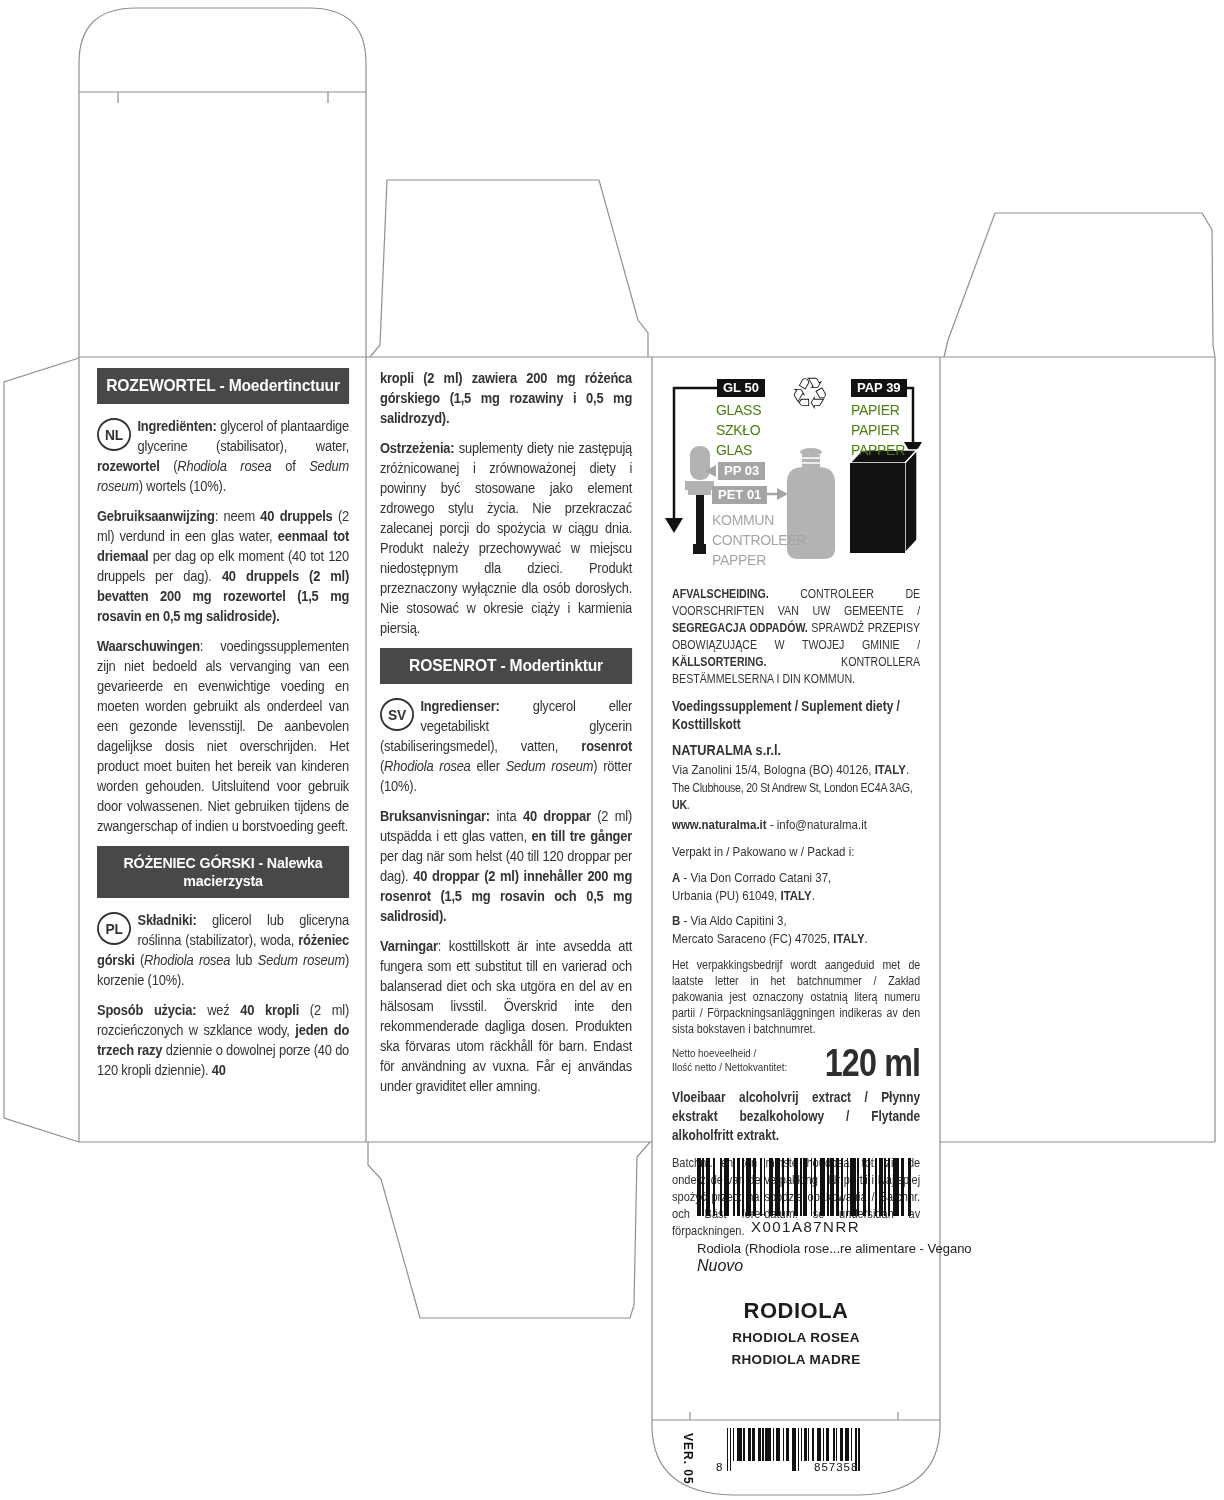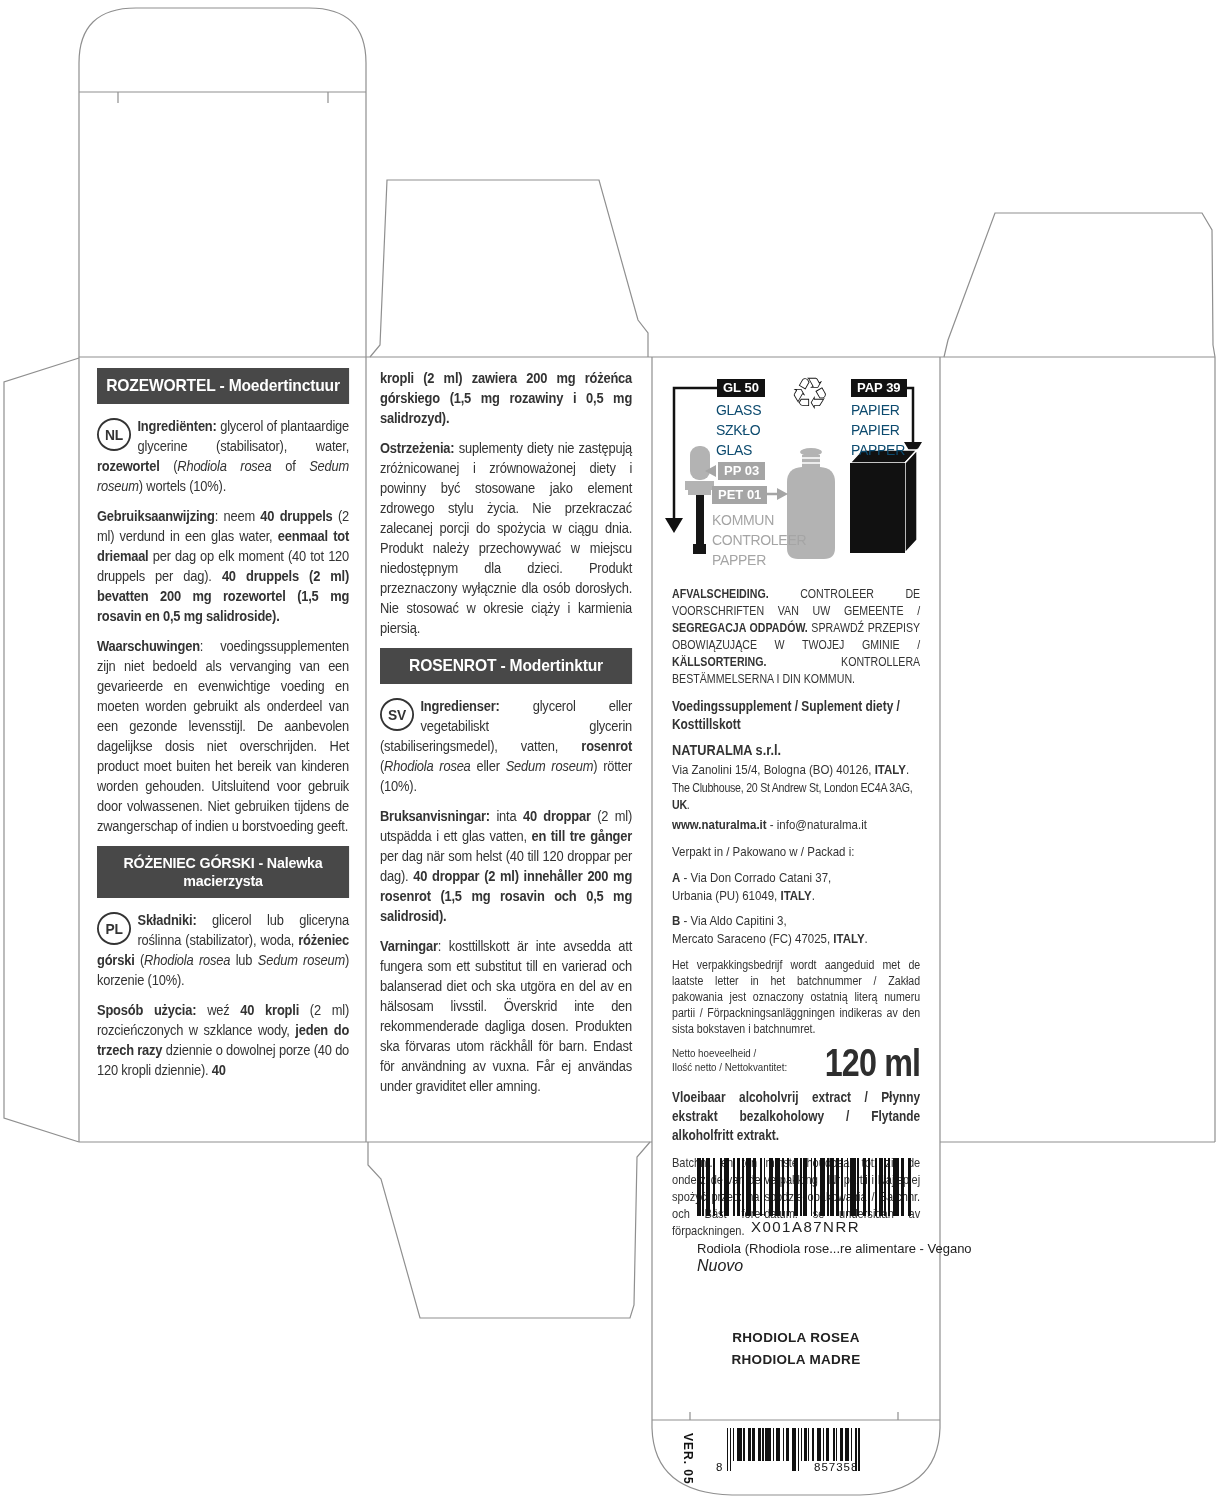--- a/index.html
+++ b/index.html
@@ -30,21 +30,21 @@
   .netto{display:flex;justify-content:space-between;align-items:flex-start;margin:0 0 6px 0;}
   .netto .lbl{font-size:11.5px;line-height:14px;}
   .netto .val{font-size:38px;font-weight:bold;letter-spacing:-1px;line-height:38px;margin-top:-2px;color:#2e2e2e;}
   .extract{font-size:14px;line-height:19px;font-weight:bold;text-align:justify;margin:0 0 9px 0;}
   .batch{font-size:13px;line-height:17px;text-align:justify;margin:0;}
   
   .badge{position:absolute;color:#fff;font-weight:bold;font-size:13px;text-align:center;
          padding:2px 6px;line-height:14px;letter-spacing:0;z-index:3;}
   .badge.black{background:#111;}
   .badge.gray{background:#a5a5a5;}
-  .matlist{position:absolute;font-size:14px;line-height:20px;letter-spacing:-0.3px;z-index:3;color:#0c4a6e;}
+  .matlist{position:absolute;font-size:14px;line-height:20px;letter-spacing:-0.3px;z-index:3;color:#4d7c0f;}
   .matlist.gray{color:#a5a5a5;}
   .recycle{position:absolute;font-size:44px;line-height:44px;color:#111;z-index:3;
            font-family:"DejaVu Sans",sans-serif;}
   
   .front-abs{position:absolute;z-index:3;}
   .bars span{display:inline-block;vertical-align:top;}
   .fnsku{font-size:15px;letter-spacing:1.5px;color:#222;text-align:center;}
   .lab1{font-size:13px;color:#222;}
   .lab2{font-size:16px;color:#222;}
   .prod{font-size:22px;font-weight:bold;letter-spacing:0.5px;color:#1d1d1d;text-align:center;}
@@ -188,20 +188,21 @@
       <div class="val">120 ml</div>
     </div>
     <div class="extract"><span style="font-weight: bold;">Vloeibaar alcoholvrij extract / Płynny ekstrakt bezalkoholowy / Flytande alkoholfritt extrakt.</span></div>
     <div class="batch"><span>Batchnr. en ten minste houdbaar tot: zie de onderzijde van de verpakking / Nr partii i Najlepiej spożyć przed: na spodzie opakowania / Batchnr. och Bäst före-datum: se undersidan av förpackningen.</span></div>
   </div>
 
   <div class="front-abs bars" style="left:697px;top:1158px;"><span style="width: 3.61667px; height: 58px; background: rgb(17, 17, 17);"></span><span style="width: 1.80833px; height: 58px;"></span><span style="width: 1.80833px; height: 58px; background: rgb(17, 17, 17);"></span><span style="width: 1.80833px; height: 58px;"></span><span style="width: 3.61667px; height: 58px; background: rgb(17, 17, 17);"></span><span style="width: 3.61667px; height: 58px;"></span><span style="width: 1.80833px; height: 58px; background: rgb(17, 17, 17);"></span><span style="width: 5.425px; height: 58px;"></span><span style="width: 1.80833px; height: 58px; background: rgb(17, 17, 17);"></span><span style="width: 1.80833px; height: 58px;"></span><span style="width: 5.425px; height: 58px; background: rgb(17, 17, 17);"></span><span style="width: 3.61667px; height: 58px;"></span><span style="width: 1.80833px; height: 58px; background: rgb(17, 17, 17);"></span><span style="width: 1.80833px; height: 58px;"></span><span style="width: 3.61667px; height: 58px; background: rgb(17, 17, 17);"></span><span style="width: 1.80833px; height: 58px;"></span><span style="width: 1.80833px; height: 58px; background: rgb(17, 17, 17);"></span><span style="width: 1.80833px; height: 58px;"></span><span style="width: 5.425px; height: 58px; background: rgb(17, 17, 17);"></span><span style="width: 1.80833px; height: 58px;"></span><span style="width: 3.61667px; height: 58px; background: rgb(17, 17, 17);"></span><span style="width: 3.61667px; height: 58px;"></span><span style="width: 1.80833px; height: 58px; background: rgb(17, 17, 17);"></span><span style="width: 1.80833px; height: 58px;"></span><span style="width: 1.80833px; height: 58px; background: rgb(17, 17, 17);"></span><span style="width: 3.61667px; height: 58px;"></span><span style="width: 3.61667px; height: 58px; background: rgb(17, 17, 17);"></span><span style="width: 1.80833px; height: 58px;"></span><span style="width: 5.425px; height: 58px; background: rgb(17, 17, 17);"></span><span style="width: 1.80833px; height: 58px;"></span><span style="width: 1.80833px; height: 58px; background: rgb(17, 17, 17);"></span><span style="width: 3.61667px; height: 58px;"></span><span style="width: 1.80833px; height: 58px; background: rgb(17, 17, 17);"></span><span style="width: 5.425px; height: 58px;"></span><span style="width: 3.61667px; height: 58px; background: rgb(17, 17, 17);"></span><span style="width: 1.80833px; height: 58px;"></span><span style="width: 1.80833px; height: 58px; background: rgb(17, 17, 17);"></span><span style="width: 1.80833px; height: 58px;"></span><span style="width: 3.61667px; height: 58px; background: rgb(17, 17, 17);"></span><span style="width: 3.61667px; height: 58px;"></span><span style="width: 1.80833px; height: 58px; background: rgb(17, 17, 17);"></span><span style="width: 1.80833px; height: 58px;"></span><span style="width: 1.80833px; height: 58px; background: rgb(17, 17, 17);"></span><span style="width: 3.61667px; height: 58px;"></span><span style="width: 5.425px; height: 58px; background: rgb(17, 17, 17);"></span><span style="width: 1.80833px; height: 58px;"></span><span style="width: 1.80833px; height: 58px; background: rgb(17, 17, 17);"></span><span style="width: 1.80833px; height: 58px;"></span><span style="width: 3.61667px; height: 58px; background: rgb(17, 17, 17);"></span><span style="width: 1.80833px; height: 58px;"></span><span style="width: 3.61667px; height: 58px; background: rgb(17, 17, 17);"></span><span style="width: 1.80833px; height: 58px;"></span><span style="width: 1.80833px; height: 58px; background: rgb(17, 17, 17);"></span><span style="width: 3.61667px; height: 58px;"></span><span style="width: 1.80833px; height: 58px; background: rgb(17, 17, 17);"></span><span style="width: 1.80833px; height: 58px;"></span><span style="width: 5.425px; height: 58px; background: rgb(17, 17, 17);"></span><span style="width: 1.80833px; height: 58px;"></span><span style="width: 1.80833px; height: 58px; background: rgb(17, 17, 17);"></span><span style="width: 3.61667px; height: 58px;"></span><span style="width: 3.61667px; height: 58px; background: rgb(17, 17, 17);"></span><span style="width: 1.80833px; height: 58px;"></span><span style="width: 1.80833px; height: 58px; background: rgb(17, 17, 17);"></span><span style="width: 5.425px; height: 58px;"></span><span style="width: 1.80833px; height: 58px; background: rgb(17, 17, 17);"></span><span style="width: 1.80833px; height: 58px;"></span><span style="width: 3.61667px; height: 58px; background: rgb(17, 17, 17);"></span><span style="width: 1.80833px; height: 58px;"></span><span style="width: 1.80833px; height: 58px; background: rgb(17, 17, 17);"></span><span style="width: 1.80833px; height: 58px;"></span><span style="width: 1.80833px; height: 58px; background: rgb(17, 17, 17);"></span><span style="width: 3.61667px; height: 58px;"></span><span style="width: 5.425px; height: 58px; background: rgb(17, 17, 17);"></span><span style="width: 1.80833px; height: 58px;"></span><span style="width: 3.61667px; height: 58px; background: rgb(17, 17, 17);"></span><span style="width: 3.61667px; height: 58px;"></span><span style="width: 3.61667px; height: 58px; background: rgb(17, 17, 17);"></span><span style="width: 1.80833px; height: 58px;"></span></div>
   <div class="front-abs fnsku" style="left:697px;top:1218px;width:217px;">X001A87NRR</div>
   <div class="front-abs lab1" style="left:697px;top:1241px;">Rodiola (Rhodiola rose...re alimentare - Vegano</div>
   <div class="front-abs lab2" style="left:697px;top:1257px;font-style:italic;">Nuovo</div>
+  <div class="front-abs prod" style="left:652px;top:1298px;width:288px;">RODIOLA</div>
   <div class="front-abs prodsub" style="left:652px;top:1330px;width:288px;">RHODIOLA ROSEA</div>
   <div class="front-abs prodsub" style="left:652px;top:1352px;width:288px;">RHODIOLA MADRE</div>
 
   <div class="front-abs ver" style="left:681px;top:1433px;">VER. 05</div>
   <div class="front-abs bars" style="left:727px;top:1428px;"><span style="width: 1.47778px; height: 43px; background: rgb(17, 17, 17);"></span><span style="width: 1.47778px; height: 33px;"></span><span style="width: 1.47778px; height: 43px; background: rgb(17, 17, 17);"></span><span style="width: 1.47778px; height: 33px;"></span><span style="width: 1.47778px; height: 33px; background: rgb(17, 17, 17);"></span><span style="width: 2.95556px; height: 33px;"></span><span style="width: 4.43333px; height: 33px; background: rgb(17, 17, 17);"></span><span style="width: 1.47778px; height: 33px;"></span><span style="width: 1.47778px; height: 33px; background: rgb(17, 17, 17);"></span><span style="width: 2.95556px; height: 33px;"></span><span style="width: 2.95556px; height: 33px; background: rgb(17, 17, 17);"></span><span style="width: 1.47778px; height: 33px;"></span><span style="width: 2.95556px; height: 33px; background: rgb(17, 17, 17);"></span><span style="width: 2.95556px; height: 33px;"></span><span style="width: 2.95556px; height: 33px; background: rgb(17, 17, 17);"></span><span style="width: 1.47778px; height: 33px;"></span><span style="width: 1.47778px; height: 33px; background: rgb(17, 17, 17);"></span><span style="width: 1.47778px; height: 33px;"></span><span style="width: 5.91111px; height: 33px; background: rgb(17, 17, 17);"></span><span style="width: 1.47778px; height: 33px;"></span><span style="width: 1.47778px; height: 33px; background: rgb(17, 17, 17);"></span><span style="width: 1.47778px; height: 33px;"></span><span style="width: 4.43333px; height: 33px; background: rgb(17, 17, 17);"></span><span style="width: 2.95556px; height: 33px;"></span><span style="width: 1.47778px; height: 33px; background: rgb(17, 17, 17);"></span><span style="width: 1.47778px; height: 33px;"></span><span style="width: 2.95556px; height: 33px; background: rgb(17, 17, 17);"></span><span style="width: 2.95556px; height: 33px;"></span><span style="width: 4.43333px; height: 43px; background: rgb(17, 17, 17);"></span><span style="width: 1.47778px; height: 33px;"></span><span style="width: 1.47778px; height: 43px; background: rgb(17, 17, 17);"></span><span style="width: 1.47778px; height: 33px;"></span><span style="width: 1.47778px; height: 33px; background: rgb(17, 17, 17);"></span><span style="width: 1.47778px; height: 33px;"></span><span style="width: 2.95556px; height: 33px; background: rgb(17, 17, 17);"></span><span style="width: 1.47778px; height: 33px;"></span><span style="width: 1.47778px; height: 33px; background: rgb(17, 17, 17);"></span><span style="width: 2.95556px; height: 33px;"></span><span style="width: 1.47778px; height: 33px; background: rgb(17, 17, 17);"></span><span style="width: 2.95556px; height: 33px;"></span><span style="width: 4.43333px; height: 33px; background: rgb(17, 17, 17);"></span><span style="width: 1.47778px; height: 33px;"></span><span style="width: 1.47778px; height: 33px; background: rgb(17, 17, 17);"></span><span style="width: 1.47778px; height: 33px;"></span><span style="width: 2.95556px; height: 33px; background: rgb(17, 17, 17);"></span><span style="width: 4.43333px; height: 33px;"></span><span style="width: 1.47778px; height: 33px; background: rgb(17, 17, 17);"></span><span style="width: 1.47778px; height: 33px;"></span><span style="width: 1.47778px; height: 33px; background: rgb(17, 17, 17);"></span><span style="width: 2.95556px; height: 33px;"></span><span style="width: 2.95556px; height: 33px; background: rgb(17, 17, 17);"></span><span style="width: 1.47778px; height: 33px;"></span><span style="width: 4.43333px; height: 33px; background: rgb(17, 17, 17);"></span><span style="width: 1.47778px; height: 33px;"></span><span style="width: 1.47778px; height: 33px; background: rgb(17, 17, 17);"></span><span style="width: 2.95556px; height: 33px;"></span><span style="width: 1.47778px; height: 43px; background: rgb(17, 17, 17);"></span><span style="width: 1.47778px; height: 33px;"></span><span style="width: 1.47778px; height: 43px; background: rgb(17, 17, 17);"></span></div>
   <span class="eandig" style="left:714px;top:1461px;">8</span>
   <span class="eandig" style="left:747px;top:1511px;">057949</span>
   <span class="eandig" style="left:812px;top:1461px;">857358</span>
 
 </div>

